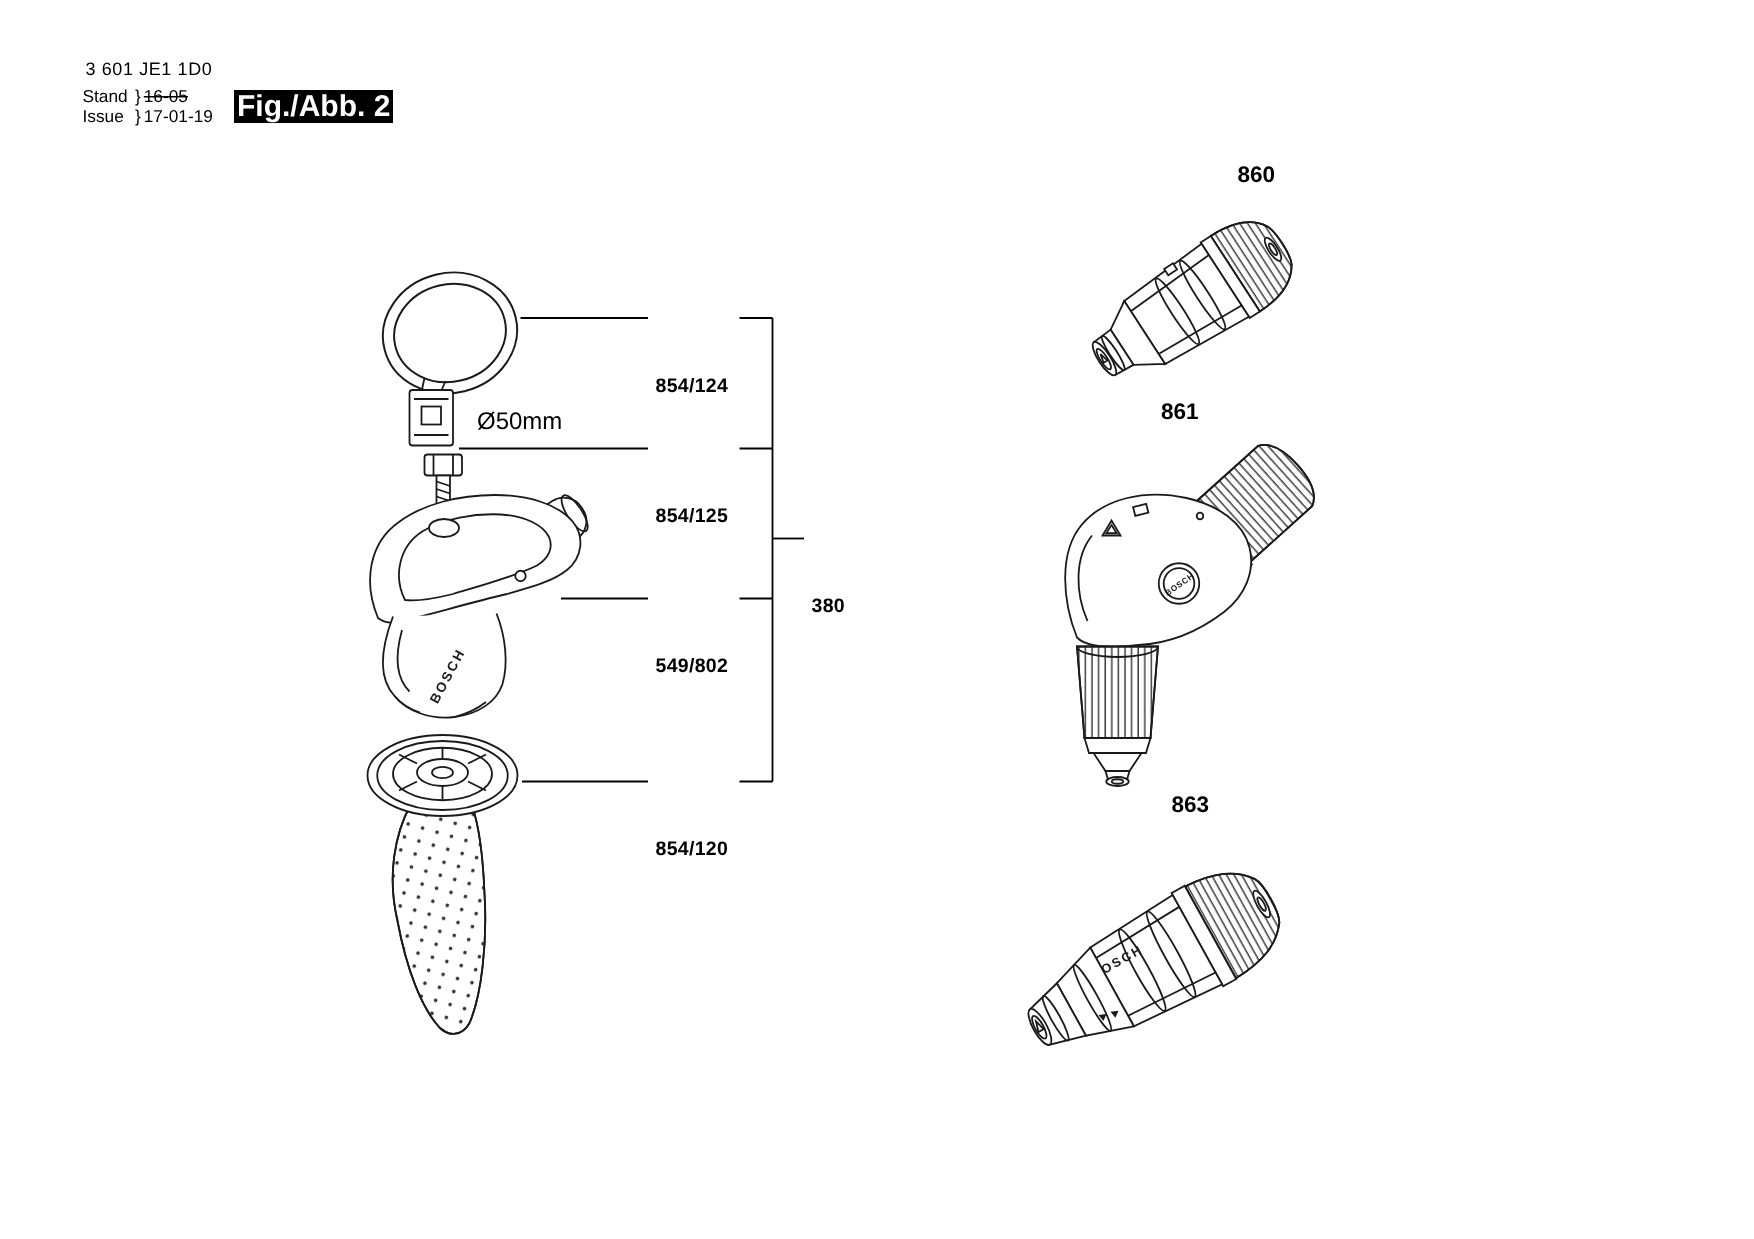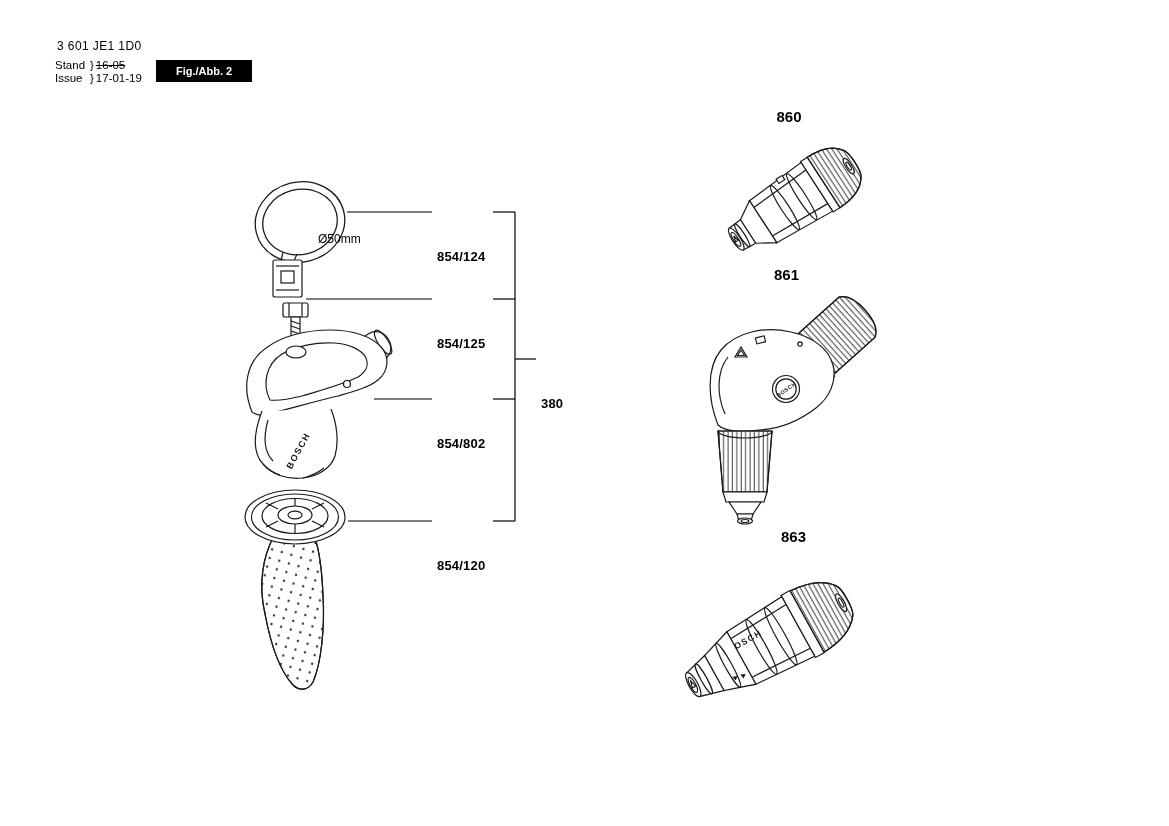--- a/index.html
+++ b/index.html
@@ -5,24 +5,24 @@
   html,body{margin:0;padding:0;background:#fff;}
   .canvas{position:relative;width:1169px;height:826px;background:#fff;
           font-family:"Liberation Sans","DejaVu Sans",sans-serif;color:#000;overflow:hidden;}
   .abs{position:absolute;}
   .doc-number{font-size:12px;letter-spacing:.4px;}
   .rev{font-size:11.5px;line-height:13px;}
   .rev-row{display:flex;}
   .rev-row .lbl{width:35px;display:inline-block;}
   .brace{margin-right:2px;}
   .strike{text-decoration:line-through;}
-  .fig-box{background:#000;color:#fff;font-size:11px;font-weight:bold;padding:2px 20px;line-height:18px;}
+  .fig-box{background:#000;color:#fff;font-size:20px;font-weight:bold;padding:2px 2px;line-height:18px;}
   .ref-label{font-size:13px;font-weight:600;letter-spacing:.2px;margin-top:44px;}
   .part-label{font-size:15px;font-weight:bold;}
-  .note{font-size:12px;}
+  .note{font-size:16px;margin-top:41px;}
   .footer{font-size:11px;line-height:13.5px;}
   svg.diagram{position:absolute;left:0;top:0;}
 </style>
 </head>
 <body>
 
 <div class="canvas">
 
   <svg class="diagram" width="1169" height="826" viewBox="0 0 1169 826">
     <defs>
@@ -191,24 +191,24 @@
       <span class="lbl">Issue</span>
       <span class="brace">}</span>
       <span>17-01-19</span>
     </div>
   </div>
 
   <div class="abs fig-box" style="left:156px;top:60px">Fig./Abb. 2</div>
 
   <div class="abs ref-label" style="left:437px;top:205px">854/124</div>
   <div class="abs ref-label" style="left:437px;top:292px">854/125</div>
-  <div class="abs ref-label" style="left:437px;top:392px">854/802</div>
+  <div class="abs ref-label" style="left:437px;top:392px">549/802</div>
   <div class="abs ref-label" style="left:437px;top:514px">854/120</div>
   <div class="abs ref-label" style="left:541px;top:352px">380</div>
 
   <div class="abs note" style="left:318px;top:232px">Ø50mm</div>
 
-  <div class="abs part-label" style="left:772px;top:108px;width:34px;text-align:center">860</div>
+  <div class="abs part-label" style="left:816px;top:108px;width:34px;text-align:right">860</div>
   <div class="abs part-label" style="left:774px;top:266px;width:34px;text-align:left">861</div>
   <div class="abs part-label" style="left:781px;top:528px;width:34px;text-align:left">863</div>
 
 
 </div>
 
 </body></html>

